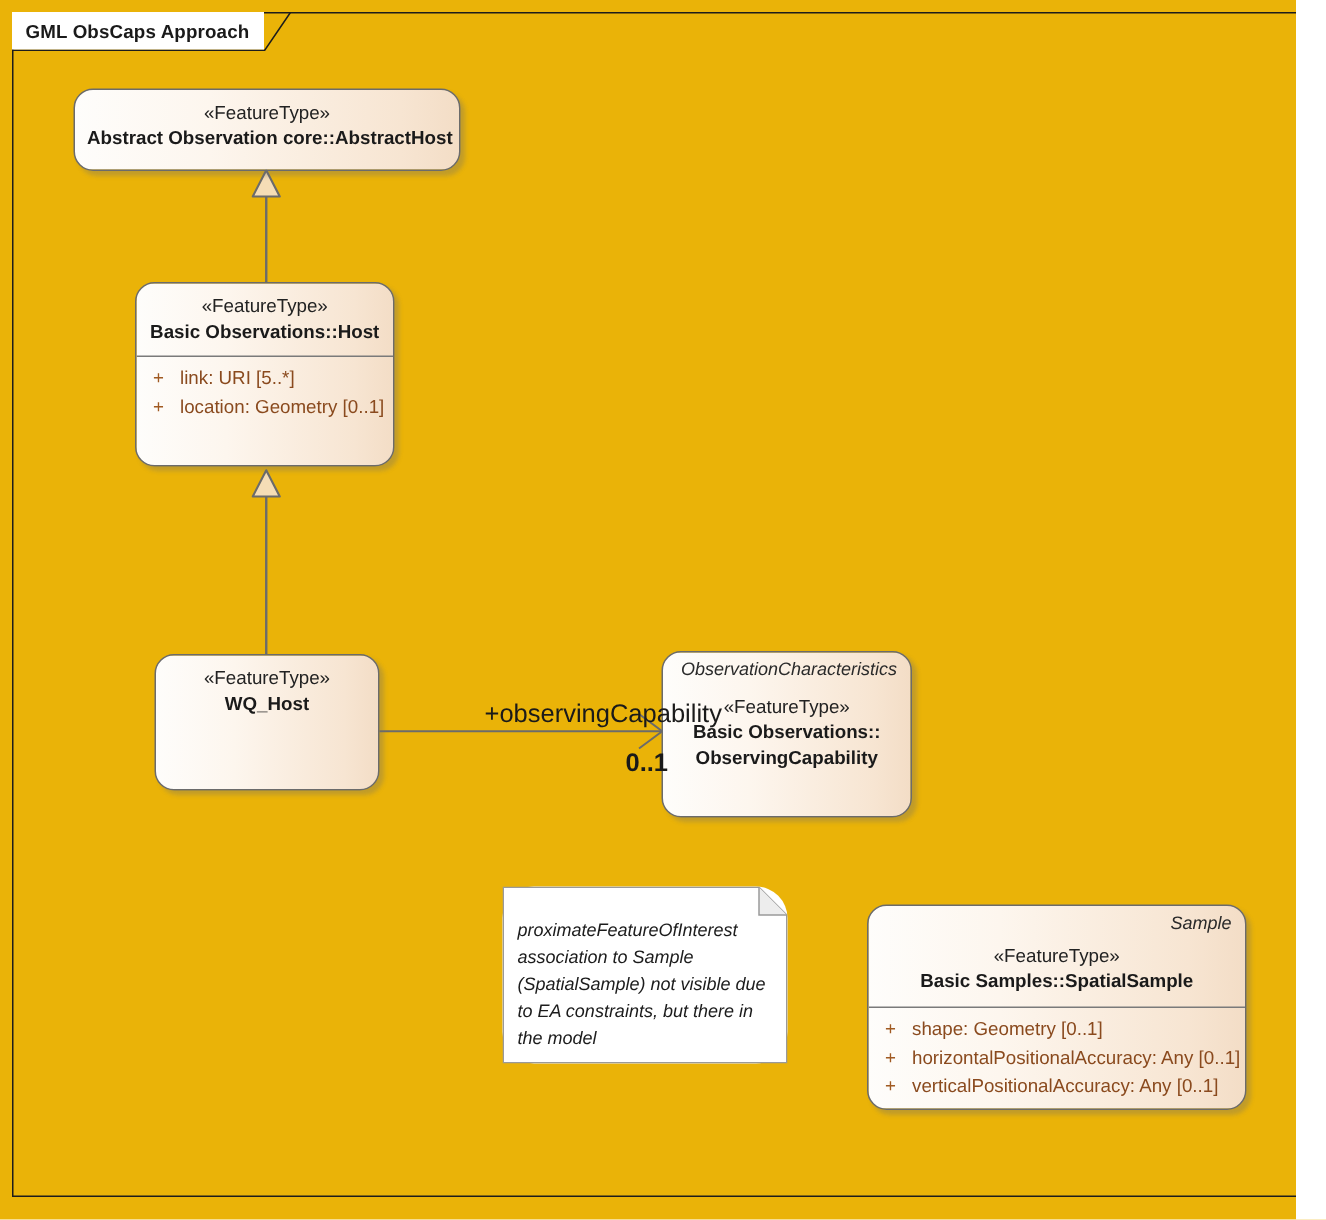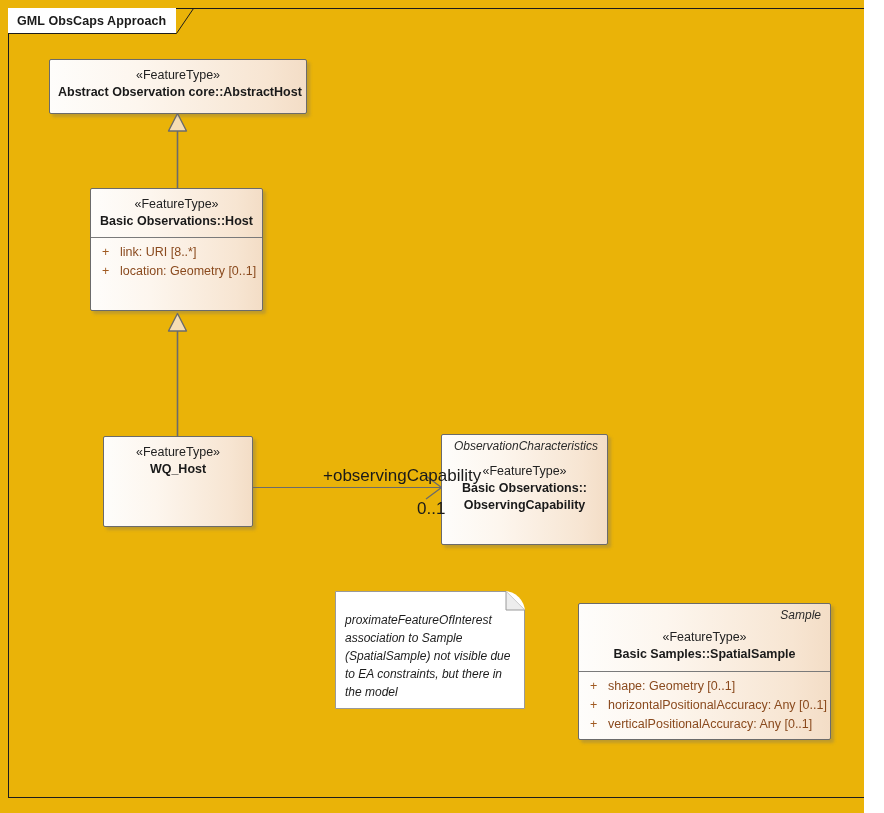--- a/index.html
+++ b/index.html
@@ -56,21 +56,21 @@
     left: 0; top: 0;
     width: 100%; height: 100%;
     pointer-events: none;
   }
 
   
   .uml {
     position: absolute;
     box-sizing: border-box;
     border: 1px solid #6b6b6b;
-    border-radius: 2px;
+    border-radius: 13px;
     background: linear-gradient(to right, #fefdfb 0%, #fdf6ee 35%, #f7e5d2 85%, #f3ddc6 100%);
     box-shadow: 3px 3px 3px rgba(110,110,110,0.33);
     overflow: hidden;
   }
   .uml-head {
     padding: 7px 8px 7px 8px;
     text-align: center;
   }
   .stereo {
     font-size: 12.5px;
@@ -185,39 +185,39 @@
       <polygon points="177.5,313.5 186.5,331 168.5,331" fill="#f5ddb6" stroke="#6b6b6b" stroke-width="1.4" stroke-linejoin="round"></polygon>
     </g>
 
     <g>
       <line x1="253" y1="487.5" x2="441" y2="487.5" stroke="#6b6b6b" stroke-width="1.2"></line>
       <path d="M 426 476 L 441.5 487.5 L 426 499" fill="none" stroke="#6b6b6b" stroke-width="1.3"></path>
     </g>
   </svg>
 
   <div class="edge-label" style="left:323px; top:466px;">+observingCapability</div>
-  <div class="edge-label" style="left:417px; top:499px;">0..1</div>
+  <div class="edge-label" style="left:417px; top:499px;font-weight:bold;">0..1</div>
 
   <div class="uml" style="left:49px; top:59px; width:258px; height:55px;">
     <div class="uml-head">
       <div class="stereo">«FeatureType»</div>
       <div class="cname abstract">Abstract Observation core::AbstractHost</div>
     </div>
   </div>
 
   <div class="uml" style="left:90px; top:188px; width:173px; height:123px;">
     <div class="uml-head">
       <div class="stereo">«FeatureType»</div>
       <div class="cname">Basic Observations::Host</div>
     </div>
     <div class="divider"></div>
     <div class="attrs">
       <div class="attr">
         <span class="vis">+</span>
-        <span>link: URI [8..*]</span>
+        <span>link: URI [5..*]</span>
       </div>
       <div class="attr">
         <span class="vis">+</span>
         <span>location: Geometry [0..1]</span>
       </div>
     </div>
   </div>
 
   <div class="uml" style="left:103px; top:436px; width:150px; height:91px;">
     <div class="uml-head">

